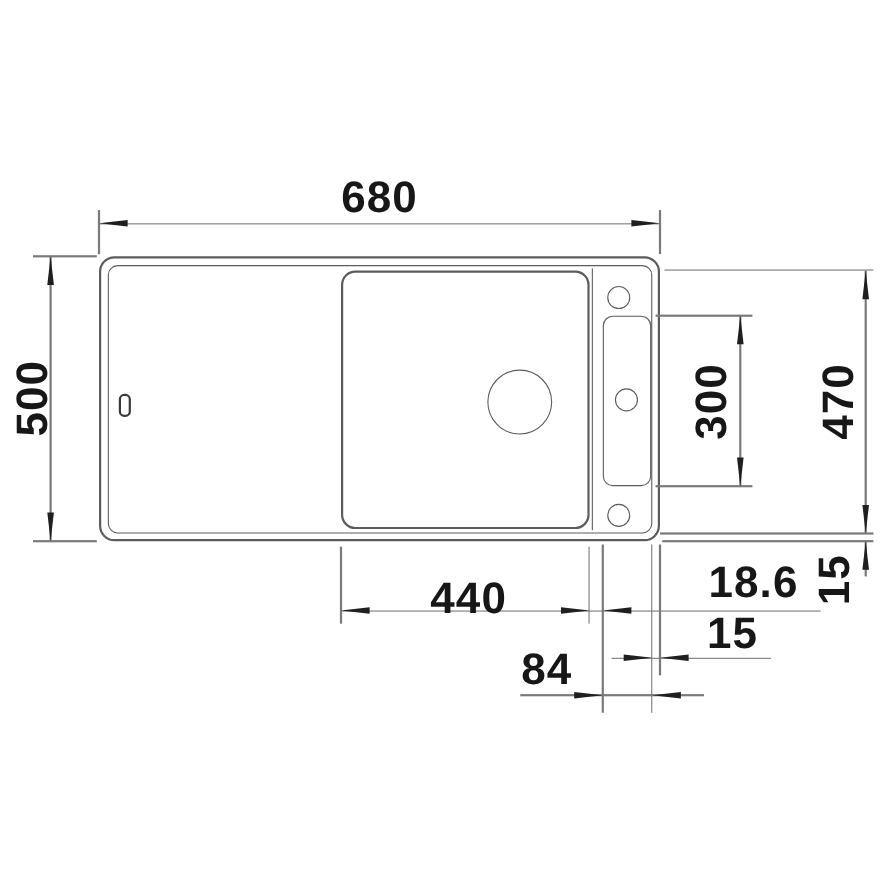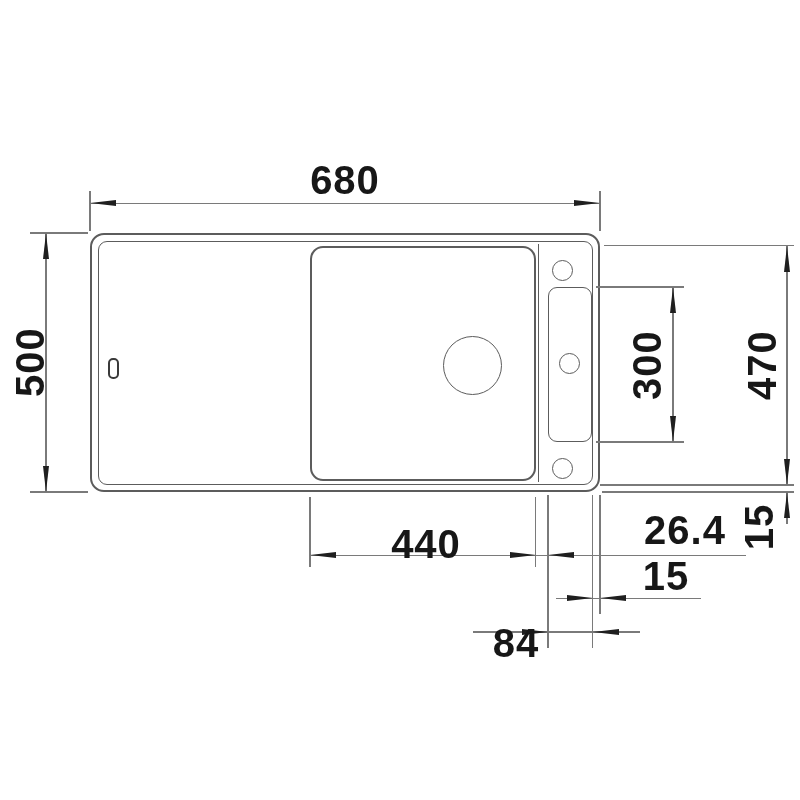--- a/index.html
+++ b/index.html
@@ -78,37 +78,37 @@
 
   <div>
     <div class="vl" style="left:309.25px;top:497px;height:70px;"></div>
     <div class="vl" style="left:534.75px;top:497px;height:70px;"></div>
     <div class="vl" style="left:547.25px;top:495px;height:153px;"></div>
     <div class="hl" style="left:310px;top:554.75px;width:436px;"></div>
     <div class="ar l" style="left:310px;top:552px;"></div>
     <div class="ar r" style="left:509.5px;top:552px;"></div>
     <div class="ar l" style="left:548px;top:552px;"></div>
     <div class="lbl" style="left:426px;top:510px;margin-top:14px;">440</div>
-    <div class="lbl" style="left:685px;top:510px;">26.4</div>
+    <div class="lbl" style="left:685px;top:510px;">18.6</div>
   </div>
 
   <div>
     <div class="vl" style="left:591.75px;top:495px;height:153px;"></div>
     <div class="vl" style="left:599.25px;top:495px;height:119px;"></div>
     <div class="hl" style="left:556px;top:597.75px;width:145px;"></div>
     <div class="ar r" style="left:566.5px;top:595px;"></div>
     <div class="ar l" style="left:600px;top:595px;"></div>
     <div class="lbl" style="left:666px;top:556px;">15</div>
   </div>
 
   <div>
     <div class="hl" style="left:473px;top:631.25px;width:167px;"></div>
     <div class="ar r" style="left:522px;top:628.5px;"></div>
     <div class="ar l" style="left:592.5px;top:628.5px;"></div>
-    <div class="lbl" style="left:497px;top:623px;margin-left:19px;">84</div>
+    <div class="lbl" style="left:497px;top:589px;">84</div>
   </div>
 
   <div>
     <div class="hl" style="left:602px;top:491.25px;width:192px;"></div>
     <div class="vl" style="left:786.25px;top:492px;height:32px;"></div>
     <div class="ar u" style="left:783.5px;top:492px;"></div>
     <div class="lbl vert" style="left:759px;top:527px;">15</div>
   </div>
 
 </div>

